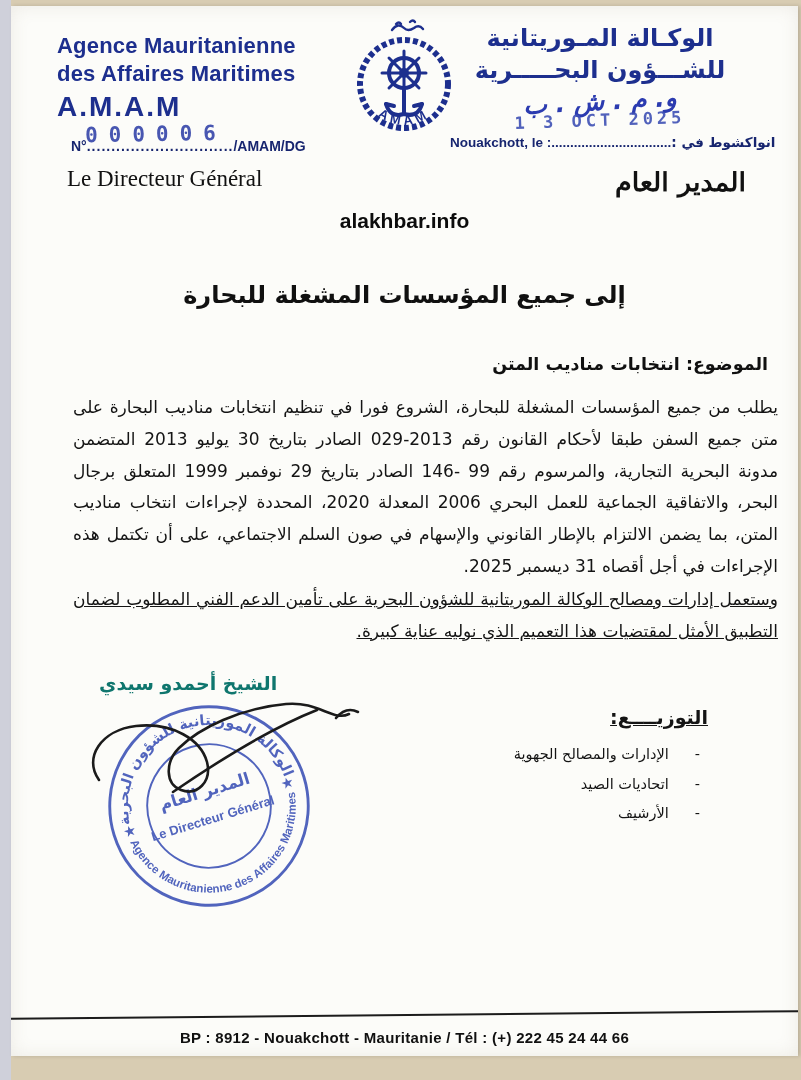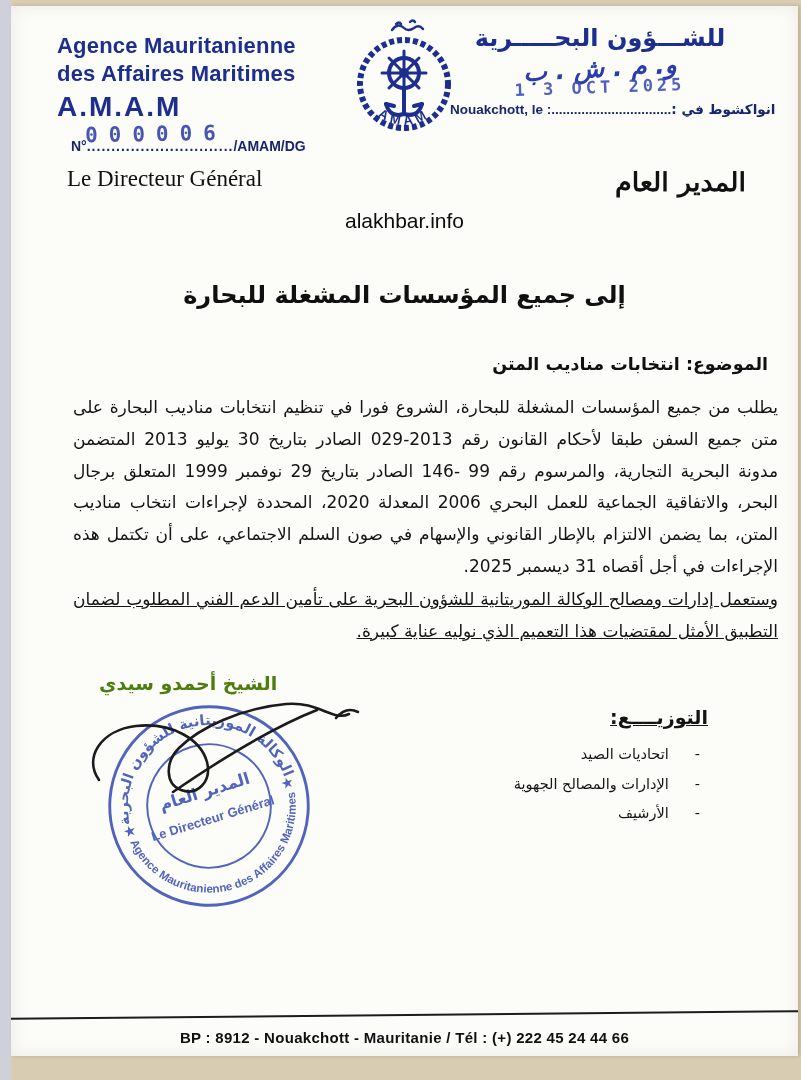--- a/index.html
+++ b/index.html
@@ -37,37 +37,37 @@
                 transform:rotate(-1deg); opacity:.92; }
 
   
   .director-row { position:absolute; left:56px; right:52px; top:160px; display:flex;
                   justify-content:space-between; align-items:flex-start; }
   .director-fr { font-family:"Liberation Serif", serif; font-size:23px; color:#111; }
   .director-ar { font-size:27px; font-weight:bold; color:#111; direction:rtl;
                  font-family:"DejaVu Serif", serif; transform:scaleY(.95); }
 
   .watermark { position:absolute; left:0; right:0; top:203px; text-align:center;
-               font-size:21px; font-weight:normal; color:#0c0c0c; }
+               font-size:21px; font-weight:bold; color:#0c0c0c; }
 
   
   .recipient { position:absolute; left:0; right:0; top:275px; text-align:center;
                font-size:24px; font-weight:bold; color:#101010; direction:rtl;
                font-family:"DejaVu Sans", sans-serif; }
   .subject { position:absolute; right:30px; top:348px; font-size:17.5px; font-weight:bold;
              color:#101010; direction:rtl; font-family:"DejaVu Sans", sans-serif; }
   .body-par { position:absolute; left:62px; right:20px; direction:rtl; text-align:justify;
               font-size:17px; line-height:1.87; color:#141414;
               font-family:"DejaVu Sans", sans-serif; }
   .p1 { top:386px; }
   .p2 { top:578px;text-decoration:underline; }
 
   
   .signatory { position:absolute; left:88px; top:666px; font-size:19px; font-weight:bold;
-               color:#4d7c0f; direction:rtl; font-family:"DejaVu Sans", sans-serif; }
+               color:#0f766e; direction:rtl; font-family:"DejaVu Sans", sans-serif; }
   .distribution { position:absolute; right:90px; top:664px; width:330px; direction:rtl;
                   font-family:"DejaVu Sans", sans-serif; color:#141414;margin-top:36px; }
   .dist-title { font-size:19px; font-weight:bold; text-decoration:underline;
                 margin-right:0px; display:inline-block; }
   .dist-items { margin-top:12px; padding-right:8px; }
   .dist-item { font-size:14.5px; line-height:2.05; }
   .dist-item::before { content:"-"; margin-left:26px; }
 
   .stamp-wrap { position:absolute; left:92px; top:694px; width:212px; height:212px;
                 transform:rotate(-17deg); opacity:.88; }
@@ -116,20 +116,21 @@
         </g>
 
         <path id="logoArc" d="M28,92 A 42 42 0 0 0 92,92" fill="none"></path>
         <text font-size="13" font-weight="bold" fill="#1d2f8e" font-family="Liberation Sans, sans-serif" letter-spacing="4">
           <textPath href="#logoArc" startOffset="50%" text-anchor="middle">AMAM</textPath>
         </text>
       </svg>
     </div>
 
     <div class="hdr-right">
+      <div class="agency-ar">الوكـالة المـوريتانية</div>
       <div class="agency-ar">للشـــؤون البحـــــرية</div>
       <div class="handwritten">و. م . ش . ب</div>
       <div class="date-stamp">1 3  OCT  2025</div>
       <div class="place-line">
         <span>Nouakchott, le :</span><span>................................</span><span class="place-ar">انواكشوط في :</span>
       </div>
     </div>
 
     <div class="ref-line">
       <span>N°</span><span class="ref-dots">..............................</span><span>/AMAM/DG</span>
@@ -148,22 +149,22 @@
     <div class="subject">الموضوع: انتخابات مناديب المتن</div>
 
     <p class="body-par p1">يطلب من جميع المؤسسات المشغلة للبحارة، الشروع فورا في تنظيم انتخابات مناديب البحارة على متن جميع السفن طبقا لأحكام القانون رقم 2013-029 الصادر بتاريخ 30 يوليو 2013 المتضمن مدونة البحرية التجارية، والمرسوم رقم 99 -146 الصادر بتاريخ 29 نوفمبر 1999 المتعلق برجال البحر، والاتفاقية الجماعية للعمل البحري 2006 المعدلة 2020، المحددة لإجراءات انتخاب مناديب المتن، بما يضمن الالتزام بالإطار القانوني والإسهام في صون السلم الاجتماعي، على أن تكتمل هذه الإجراءات في أجل أقصاه 31 ديسمبر 2025.</p>
     <p class="body-par p2">وستعمل إدارات ومصالح الوكالة الموريتانية للشؤون البحرية على تأمين الدعم الفني المطلوب لضمان التطبيق الأمثل لمقتضيات هذا التعميم الذي نوليه عناية كبيرة.</p>
 
     <div class="signatory">الشيخ أحمدو سيدي</div>
 
     <div class="distribution">
       <span class="dist-title">التوزيــــع:</span>
       <div class="dist-items">
+        <div class="dist-item">الإدارات والمصالح الجهوية</div>
         <div class="dist-item">اتحاديات الصيد</div>
-        <div class="dist-item">الإدارات والمصالح الجهوية</div>
         <div class="dist-item">الأرشيف</div>
       </div>
     </div>
 
     <div class="stamp-wrap">
       <svg viewBox="0 0 220 220" width="212" height="212">
         <circle cx="110" cy="110" r="103" fill="none" stroke="#3a50b5" stroke-width="3"></circle>
         <circle cx="110" cy="110" r="64" fill="none" stroke="#3a50b5" stroke-width="2"></circle>
         <path id="stampArcTop" d="M 26,110 A 84 84 0 0 1 194,110" fill="none"></path>
         <path id="stampArcBottom" d="M 20,110 A 90 90 0 0 0 200,110" fill="none"></path>

